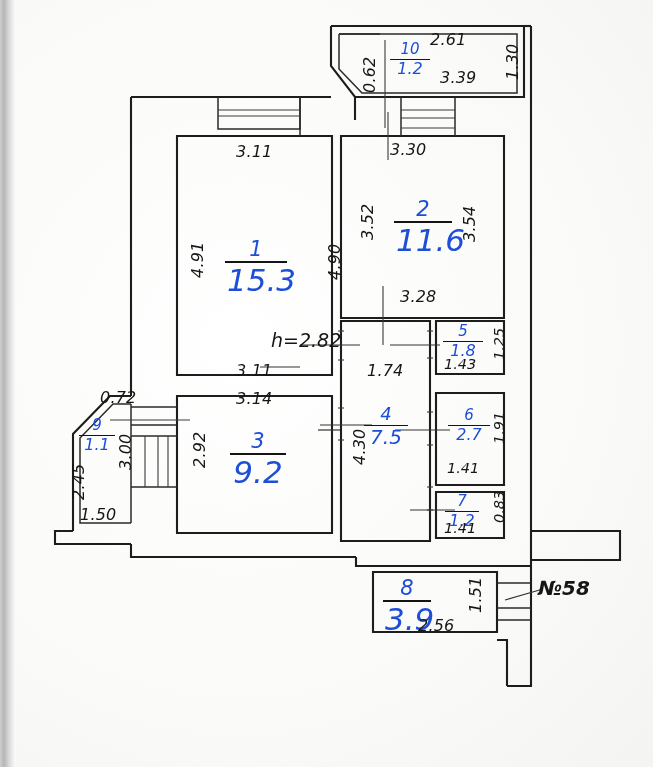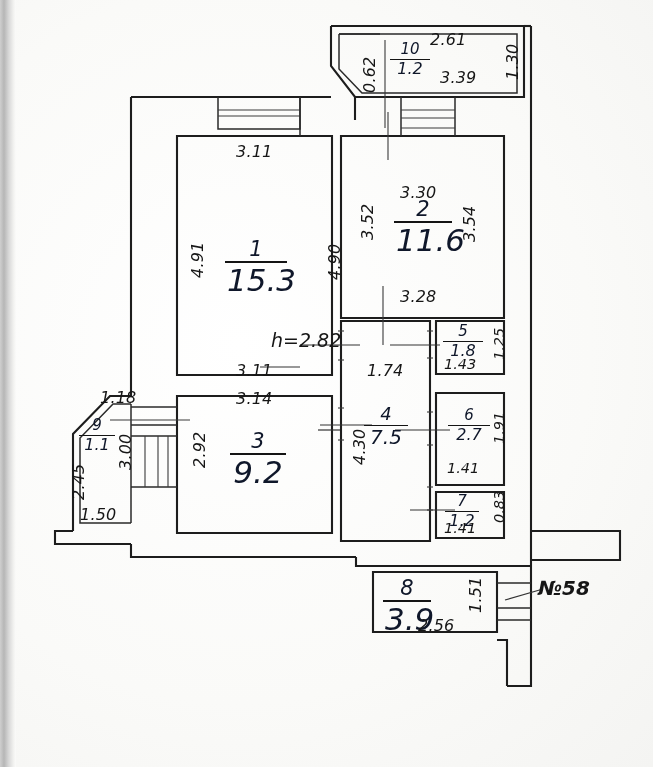--- a/index.html
+++ b/index.html
@@ -47,21 +47,21 @@
     color: #161616;
     white-space: nowrap;
     line-height: 1;
     user-select: none;
   }
   .dim     { font-size: 16px; font-style: italic; letter-spacing: .2px; }
   .dim-sm  { font-size: 14.5px; font-style: italic; }
   .vert    { transform-origin: 0 0; }
   .rot90   { transform: rotate(-90deg); }
 
-  .roomtag { position: absolute; text-align: center; color: #0f172a; }
+  .roomtag { position: absolute; text-align: center; color: #1d4ed8; }
   .roomtag .num {
     display: block;
     font-size: 21px;
     font-style: italic;
     line-height: 1.05;
     padding: 0 3px;
   }
   .roomtag .bar {
     display: block;
     height: 1.6px;
@@ -246,21 +246,21 @@
   <div class="lbl dim" style="left:236px; top:363px;">3.11</div>
   <div class="lbl dim vert rot90" style="left:190px; top:278px;">4.91</div>
   <div class="lbl dim vert rot90" style="left:327px; top:280px;">4.90</div>
   <div class="lbl" id="height-note" style="left:248px; top:331px;">h=2.82</div>
 
   <div class="roomtag" style="left:394px; top:198px; width:58px;">
     <span class="num">2</span>
     <span class="bar"></span>
     <span class="area">11.6</span>
   </div>
-  <div class="lbl dim" style="left:400px; top:142px;margin-top:43px;">3.30</div>
+  <div class="lbl dim" style="left:390px; top:142px;">3.30</div>
   <div class="lbl dim" style="left:400px; top:289px;">3.28</div>
   <div class="lbl dim vert rot90" style="left:360px; top:240px;">3.52</div>
   <div class="lbl dim vert rot90" style="left:462px; top:242px;">3.54</div>
 
   <div class="roomtag" style="left:230px; top:430px; width:56px;">
     <span class="num">3</span>
     <span class="bar"></span>
     <span class="area">9.2</span>
   </div>
   <div class="lbl dim" style="left:236px; top:391px;">3.14</div>
@@ -304,20 +304,20 @@
     <span class="area">3.9</span>
   </div>
   <div class="lbl dim" style="left:418px; top:618px;">2.56</div>
   <div class="lbl dim vert rot90" style="left:468px; top:613px;">1.51</div>
 
   <div class="roomtag small" style="left:79px; top:418px; width:36px;">
     <span class="num">9</span>
     <span class="bar"></span>
     <span class="area">1.1</span>
   </div>
-  <div class="lbl dim" style="left:100px; top:390px;">1.18</div>
+  <div class="lbl dim" style="left:100px; top:390px;">0.72</div>
   <div class="lbl dim vert rot90" style="left:71px; top:500px;">2.45</div>
   <div class="lbl dim vert rot90" style="left:118px; top:470px;">3.00</div>
   <div class="lbl dim" style="left:80px; top:507px;">1.50</div>
 
   <div class="lbl" id="flat-number" style="left:538px; top:578px;">№58</div>
 
 </div>
 
 </body></html>

